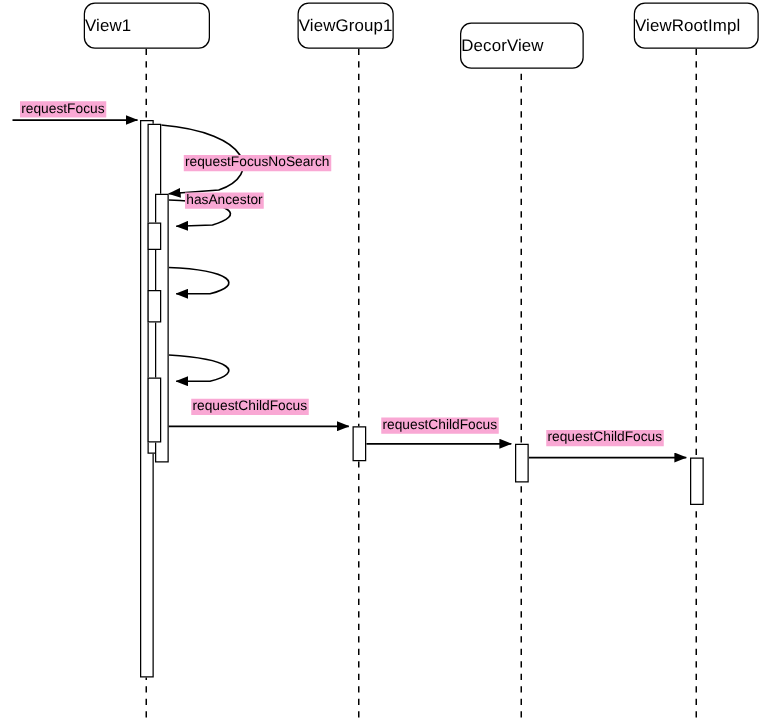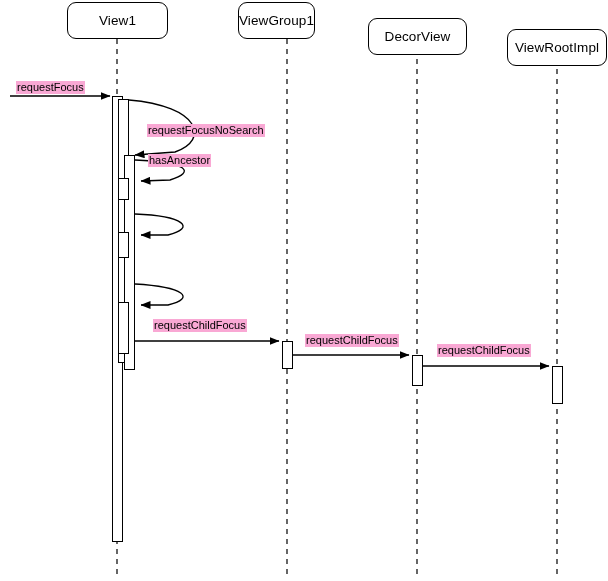--- a/index.html
+++ b/index.html
@@ -21,21 +21,21 @@
     width:608px; height:581px;
   }
   .lifeline-box{
     position:absolute;
     box-sizing:border-box;
     border:1.3px solid #000000;
     border-radius:9px;
     background:#ffffff;
     display:flex;
     align-items:center;
-    justify-content:center;
+    justify-content:flex-start;
     font-size:13.5px;
     color:#000000;
     letter-spacing:0.1px;
     white-space:nowrap;
   }
   .msg-label{
     position:absolute;
     font-size:11px;
     color:#000000;
     background:#f9a8d4;
@@ -102,21 +102,21 @@
 
   <div class="lifeline-box" style="left:67px; top:2px; width:101px; height:37px;">
     <span>View1</span>
   </div>
   <div class="lifeline-box" style="left:238px; top:2px; width:77px; height:37px;">
     <span>ViewGroup1</span>
   </div>
   <div class="lifeline-box" style="left:368px; top:18px; width:99px; height:37px;">
     <span>DecorView</span>
   </div>
-  <div class="lifeline-box" style="left:507px; top:2px; width:100px; height:37px;margin-top:27px;">
+  <div class="lifeline-box" style="left:507px; top:2px; width:100px; height:37px;">
     <span>ViewRootImpl</span>
   </div>
 
   <div class="msg-label" style="left:16px; top:81px;">requestFocus</div>
 
   <div class="msg-label" style="left:147px; top:124px;">requestFocusNoSearch</div>
 
   <div class="msg-label" style="left:148px; top:154px;">hasAncestor</div>
 
 

